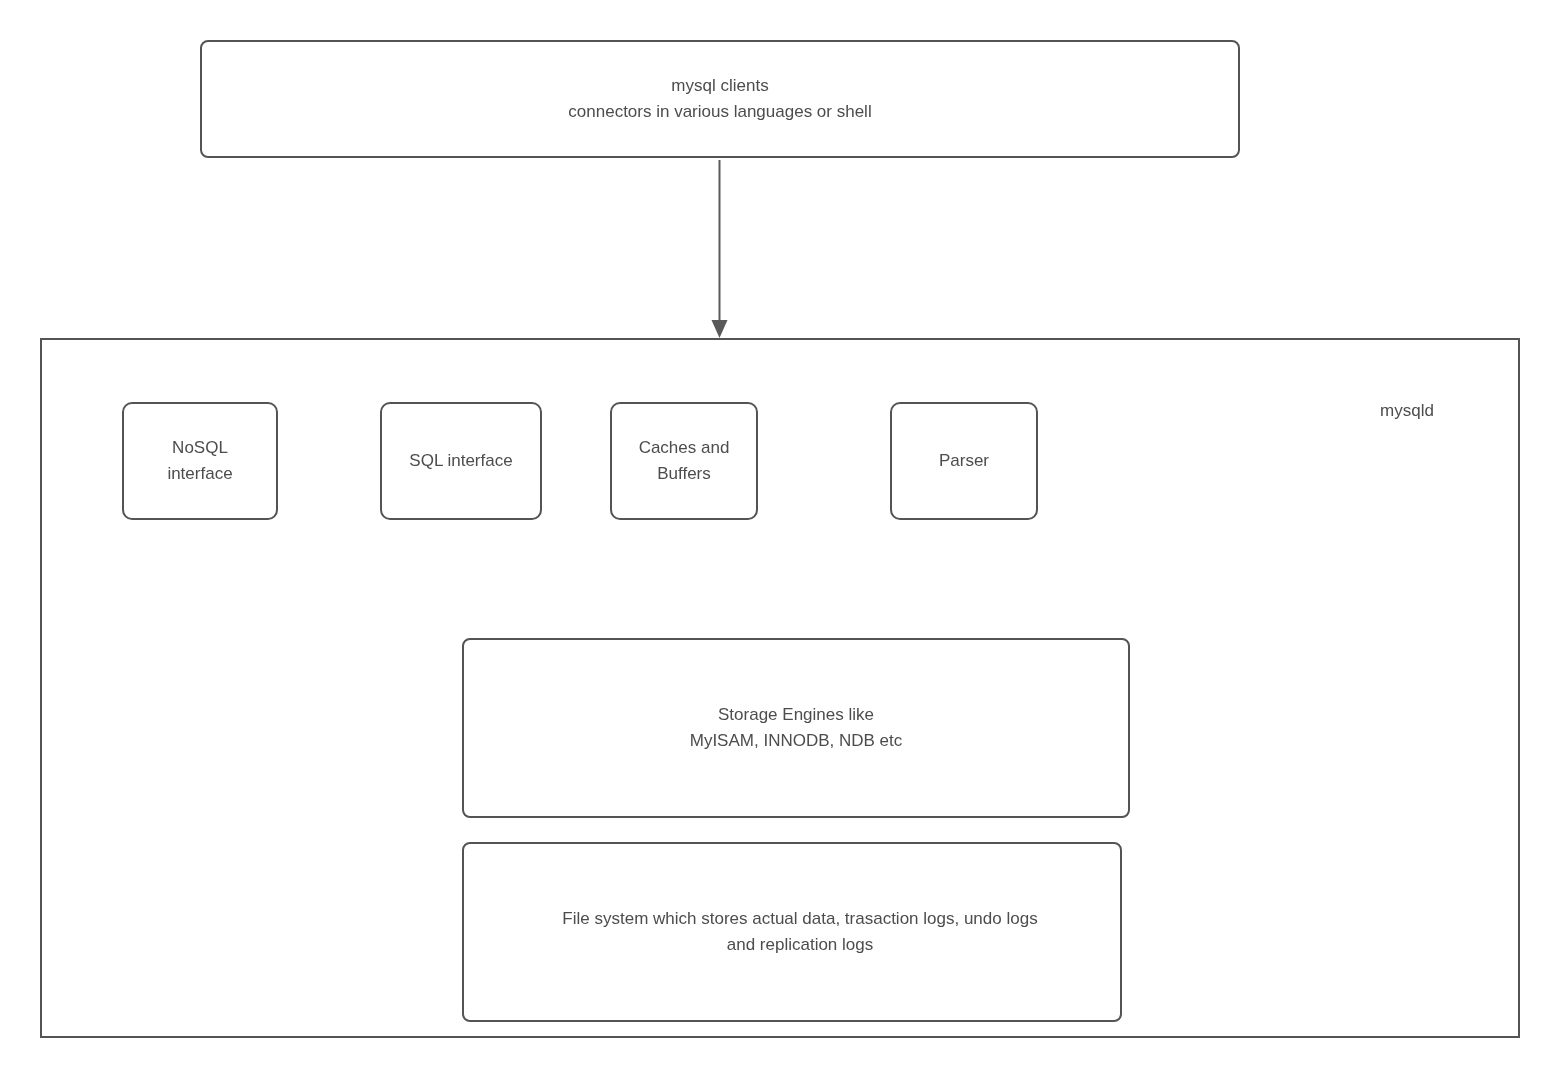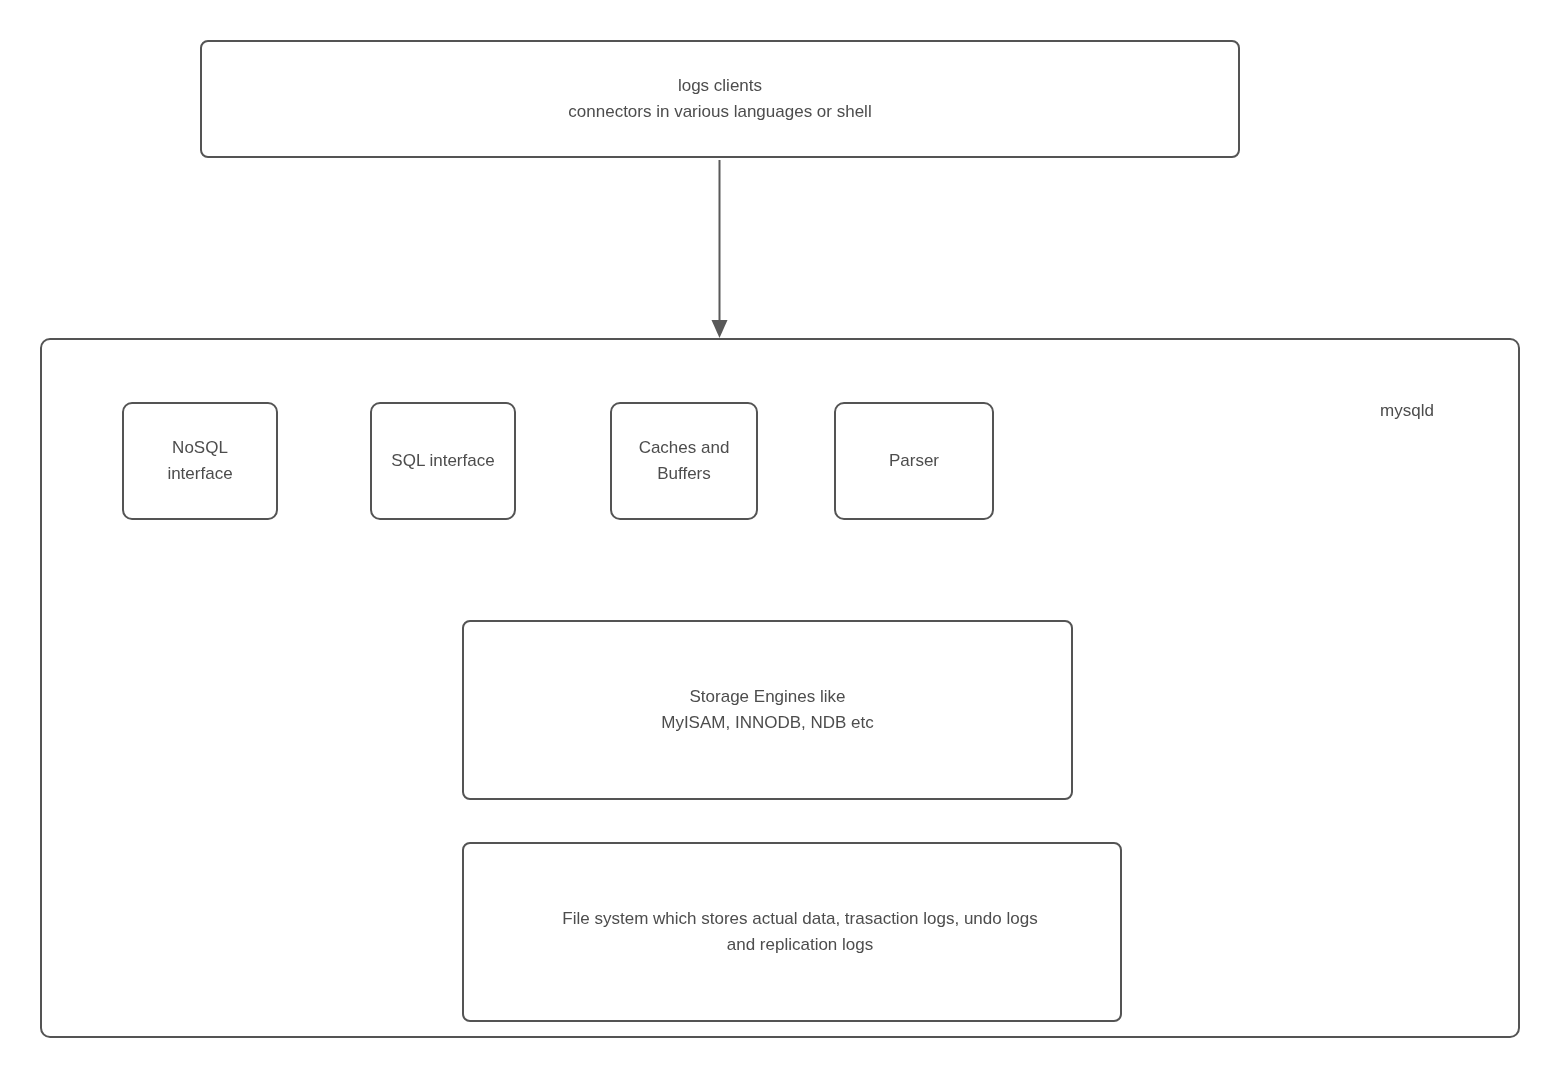--- a/index.html
+++ b/index.html
@@ -24,51 +24,51 @@
     background: #ffffff;
     display: flex;
     align-items: center;
     justify-content: center;
     text-align: center;
     font-size: 17px;
     line-height: 26px;
     white-space: pre-line;
   }
   .client-box   { left: 200px; top: 40px;  width: 1040px; height: 118px; }
-  .server-box   { left: 40px;  top: 338px; width: 1480px; height: 700px; border-radius: 10px; }
+  .server-box   { left: 40px;  top: 338px; width: 1480px; height: 700px; border-radius: 0; }
   .server-label {
     position: absolute;
     left: 1285px; top: 58px; width: 160px;
     text-align: center;
     font-size: 17px;
     line-height: 26px;
   }
   
   .comp         { top: 62px; height: 118px; border-radius: 10px; }
   .comp-nosql   { left: 80px;   width: 156px; }
-  .comp-sql     { left: 328px;  width: 146px; }
+  .comp-sql     { left: 338px;  width: 162px; }
   .comp-caches  { left: 568px;  width: 148px; }
-  .comp-parser  { left: 792px;  width: 160px; text-align: center; }
+  .comp-parser  { left: 848px;  width: 148px; text-align: center; }
   .comp-query   { left: 1038px; width: 162px; }
-  .storage-box  { left: 420px; top: 280px; width: 611px; height: 180px; }
+  .storage-box  { left: 420px; top: 298px; width: 668px; height: 180px; }
   .fs-box       { left: 420px; top: 502px; width: 660px; height: 180px; padding-left: 16px; }
   .arrow-layer {
     position: absolute;
     left: 0; top: 0;
     width: 1560px; height: 1080px;
     pointer-events: none;
   }
 </style>
 </head>
 <body>
 
 <div class="canvas">
 
   <div class="node client-box">
-    <span>logs clients
+    <span>mysql clients
 connectors in various languages or shell</span>
   </div>
 
   <svg class="arrow-layer">
     <line x1="719.5" y1="160" x2="719.5" y2="322" stroke="#595959" stroke-width="2"></line>
     <polygon points="719.5,338 711.5,320 727.5,320" fill="#595959"></polygon>
   </svg>
 
   <div class="node server-box">
 

